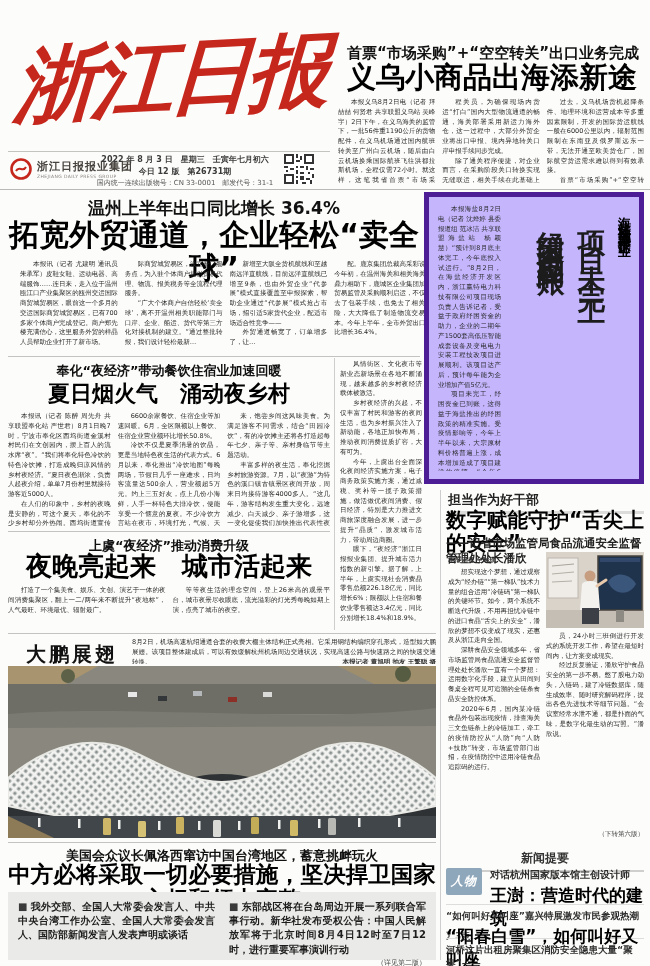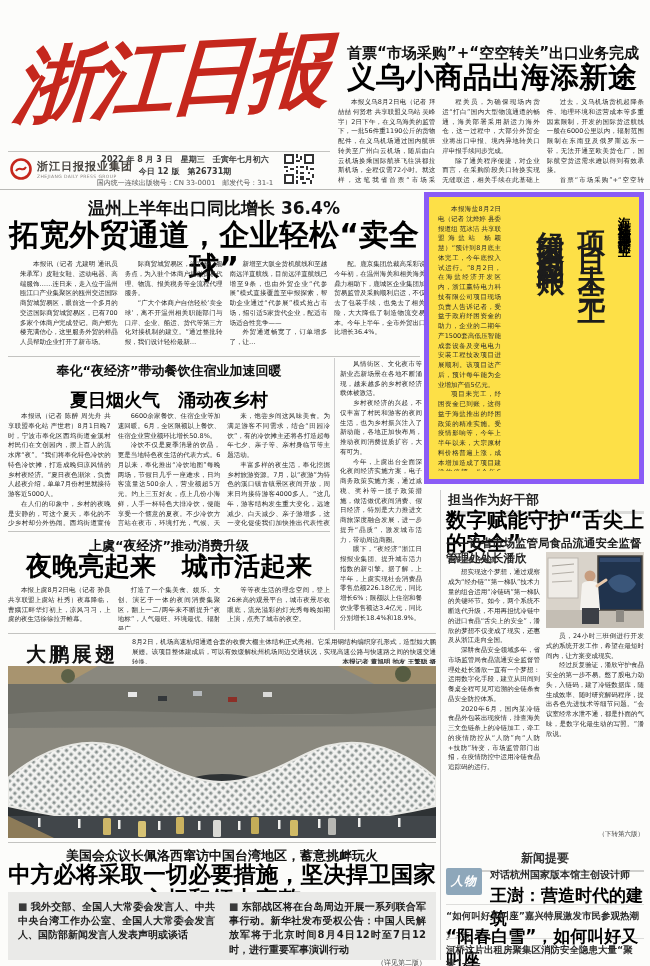--- a/index.html
+++ b/index.html
@@ -21,21 +21,21 @@
 
   
   .bodytext p{margin:0;text-indent:2em;font-size:6.5px;line-height:1.5;
               text-align:justify;color:#2a2a2a;}
   .cols{display:flex;gap:7px;}
   .cols>div{flex:1;overflow:hidden;}
   .kicker{font-weight:bold;color:#111;}
   .headline{font-weight:bold;color:#000;letter-spacing:0px;line-height:1.1;}
 
   
-  .redbox{border:5px solid #8b5cf6;background:#fde047;display:flex;padding:8px 6px 8px 9px;box-sizing:border-box;gap:24px;}
+  .redbox{border:5px solid #4c1d95;background:#c4b5fd;display:flex;padding:8px 6px 8px 9px;box-sizing:border-box;gap:24px;}
   .redbox .bodytext{flex:1;overflow:hidden;}
   .vwrap{writing-mode:vertical-rl;margin-left:6px;}
   .vkick{display:block;font-size:13px;font-weight:bold;letter-spacing:3px;padding:2px 0 0 2px;color:#000;}
   .vhead1{display:block;font-size:28px;font-weight:bold;letter-spacing:17px;margin:4px 3px 0 3px;}
   .vhead2{display:block;font-size:28px;font-weight:bold;letter-spacing:6px;margin-top:4px;}
 
   
   .seclabel{font-size:13px;font-weight:bold;color:#222;border-bottom:3px solid #dcdcda;padding-bottom:2px;}
 
   .subtitle{font-weight:bold;color:#222;}
@@ -134,43 +134,40 @@
     </div>
   <div class="vwrap">
     <span class="vkick">海盐精准施策帮扶企业</span>
     <span class="vhead1">项目未完工</span>
     <span class="vhead2">纾困资金已到账</span>
   </div>
 </div>
 
 <div class="rule-h" style="left:8px;top:356px;width:412px;"></div>
 <div class="abs ctr kicker" style="left:8px;top:362px;width:322px;font-size:13px;">奉化“夜经济”带动餐饮住宿业加速回暖</div>
-<div class="abs ctr headline" style="left:8px;top:390px;width:322px;font-size:18px;">夏日烟火气　涌动夜乡村</div>
+<div class="abs ctr headline" style="left:8px;top:382px;width:322px;font-size:22px;">夏日烟火气　涌动夜乡村</div>
 <div class="abs cols" style="left:8px;top:412px;width:322px;height:116px;">
   <div class="bodytext">
       <p>本报讯（记者 陈醉 周先舟 共享联盟奉化站 严世君）8月1日晚7时，宁波市奉化区西坞街道金溪村村民们在文创园内，摆上百人的流水席“夜”。“我们将奉化特色冷饮的特色冷饮摊，打造成晚归凉风情的乡村夜经济。”夏日夜色渐浓，负责人起夜介绍，单单7月份村里就接待游客近5000人。</p>
       <p>在人们的印象中，乡村的夜晚是安静的，可这个夏天，奉化的不少乡村却分外热闹。西坞街道宣传附近乡村特色，奉化持续激发书镇主体活力，带动全区</p>
     </div>
   <div class="bodytext">
       <p>6600余家餐饮、住宿企业等加速回暖。6月，全区限额以上餐饮、住宿企业营业额环比增长50.8%。</p>
       <p>冷饮不仅是夏季消暑的饮品，更是当地特色夜生活的代表方式。6月以来，奉化推出“冷饮地图”每晚两场，节假日几乎一座难求，日均客流量达500余人，营业额超5万元。约上三五好友，点上几份小海鲜，人手一杯特色大排冷饮，便能享受一个惬意的夏夜。不少冷饮方言站在夜市，环境打光，气候、天气等露营元素，吸引不少宁波市民专程赶</p>
     </div>
   <div class="bodytext">
       <p>来，饱尝乡间这风味美食。为满足游客不同需求，结合“田园冷饮”，有的冷饮摊主还将各打造起每年七夕、亲子等、亲村身临节等主题活动。</p>
       <p>丰富多样的夜生活，奉化挖掘乡村旅游资源。7月，以“夜游”为特色的溪口镇古镇景区夜间开放，周末日均接待游客4000多人。“这几年，游客结构发生重大变化，远途减少、白天减少、亲子游增多，这一变化促使我们加快推出代表性夜产品。”溪口旅游集团负责人说，该项目近年从传统观光式发展趋向深度游。</p>
     </div>
 </div>
 
 <div class="rule-h" style="left:8px;top:531px;width:322px;"></div>
 <div class="abs ctr kicker" style="left:8px;top:537px;width:322px;font-size:13px;">上虞“夜经济”推动消费升级</div>
 <div class="abs ctr headline" style="left:8px;top:552px;width:322px;font-size:26px;">夜晚亮起来　城市活起来</div>
 <div class="abs cols" style="left:8px;top:586px;width:322px;height:44px;">
-  <div class="bodytext">
-      <p>本报上虞8月2日电（记者 孙良 共享联盟上虞站 杜秀）夜幕降临，曹娥江畔华灯初上，凉风习习，上虞的夜生活徐徐拉开帷幕。</p>
-    </div>
   <div class="bodytext">
       <p>打造了一个集美食、娱乐、文创、演艺于一体的夜间消费集聚区，翻上一二/两年来不断提升“夜地标”，人气最旺、环境最优、辐射最广。</p>
     </div>
   <div class="bodytext">
       <p>等等夜生活的理念空间，登上26米高的观景平台，城市夜景尽收眼底，流光溢彩的灯光秀每晚如期上演，点亮了城市的夜空。</p>
     </div>
 </div>
 
 <div class="rule-v" style="left:334px;top:358px;height:272px;"></div>
 <div class="abs bodytext" style="left:340px;top:360px;width:82px;height:270px;overflow:hidden;">

